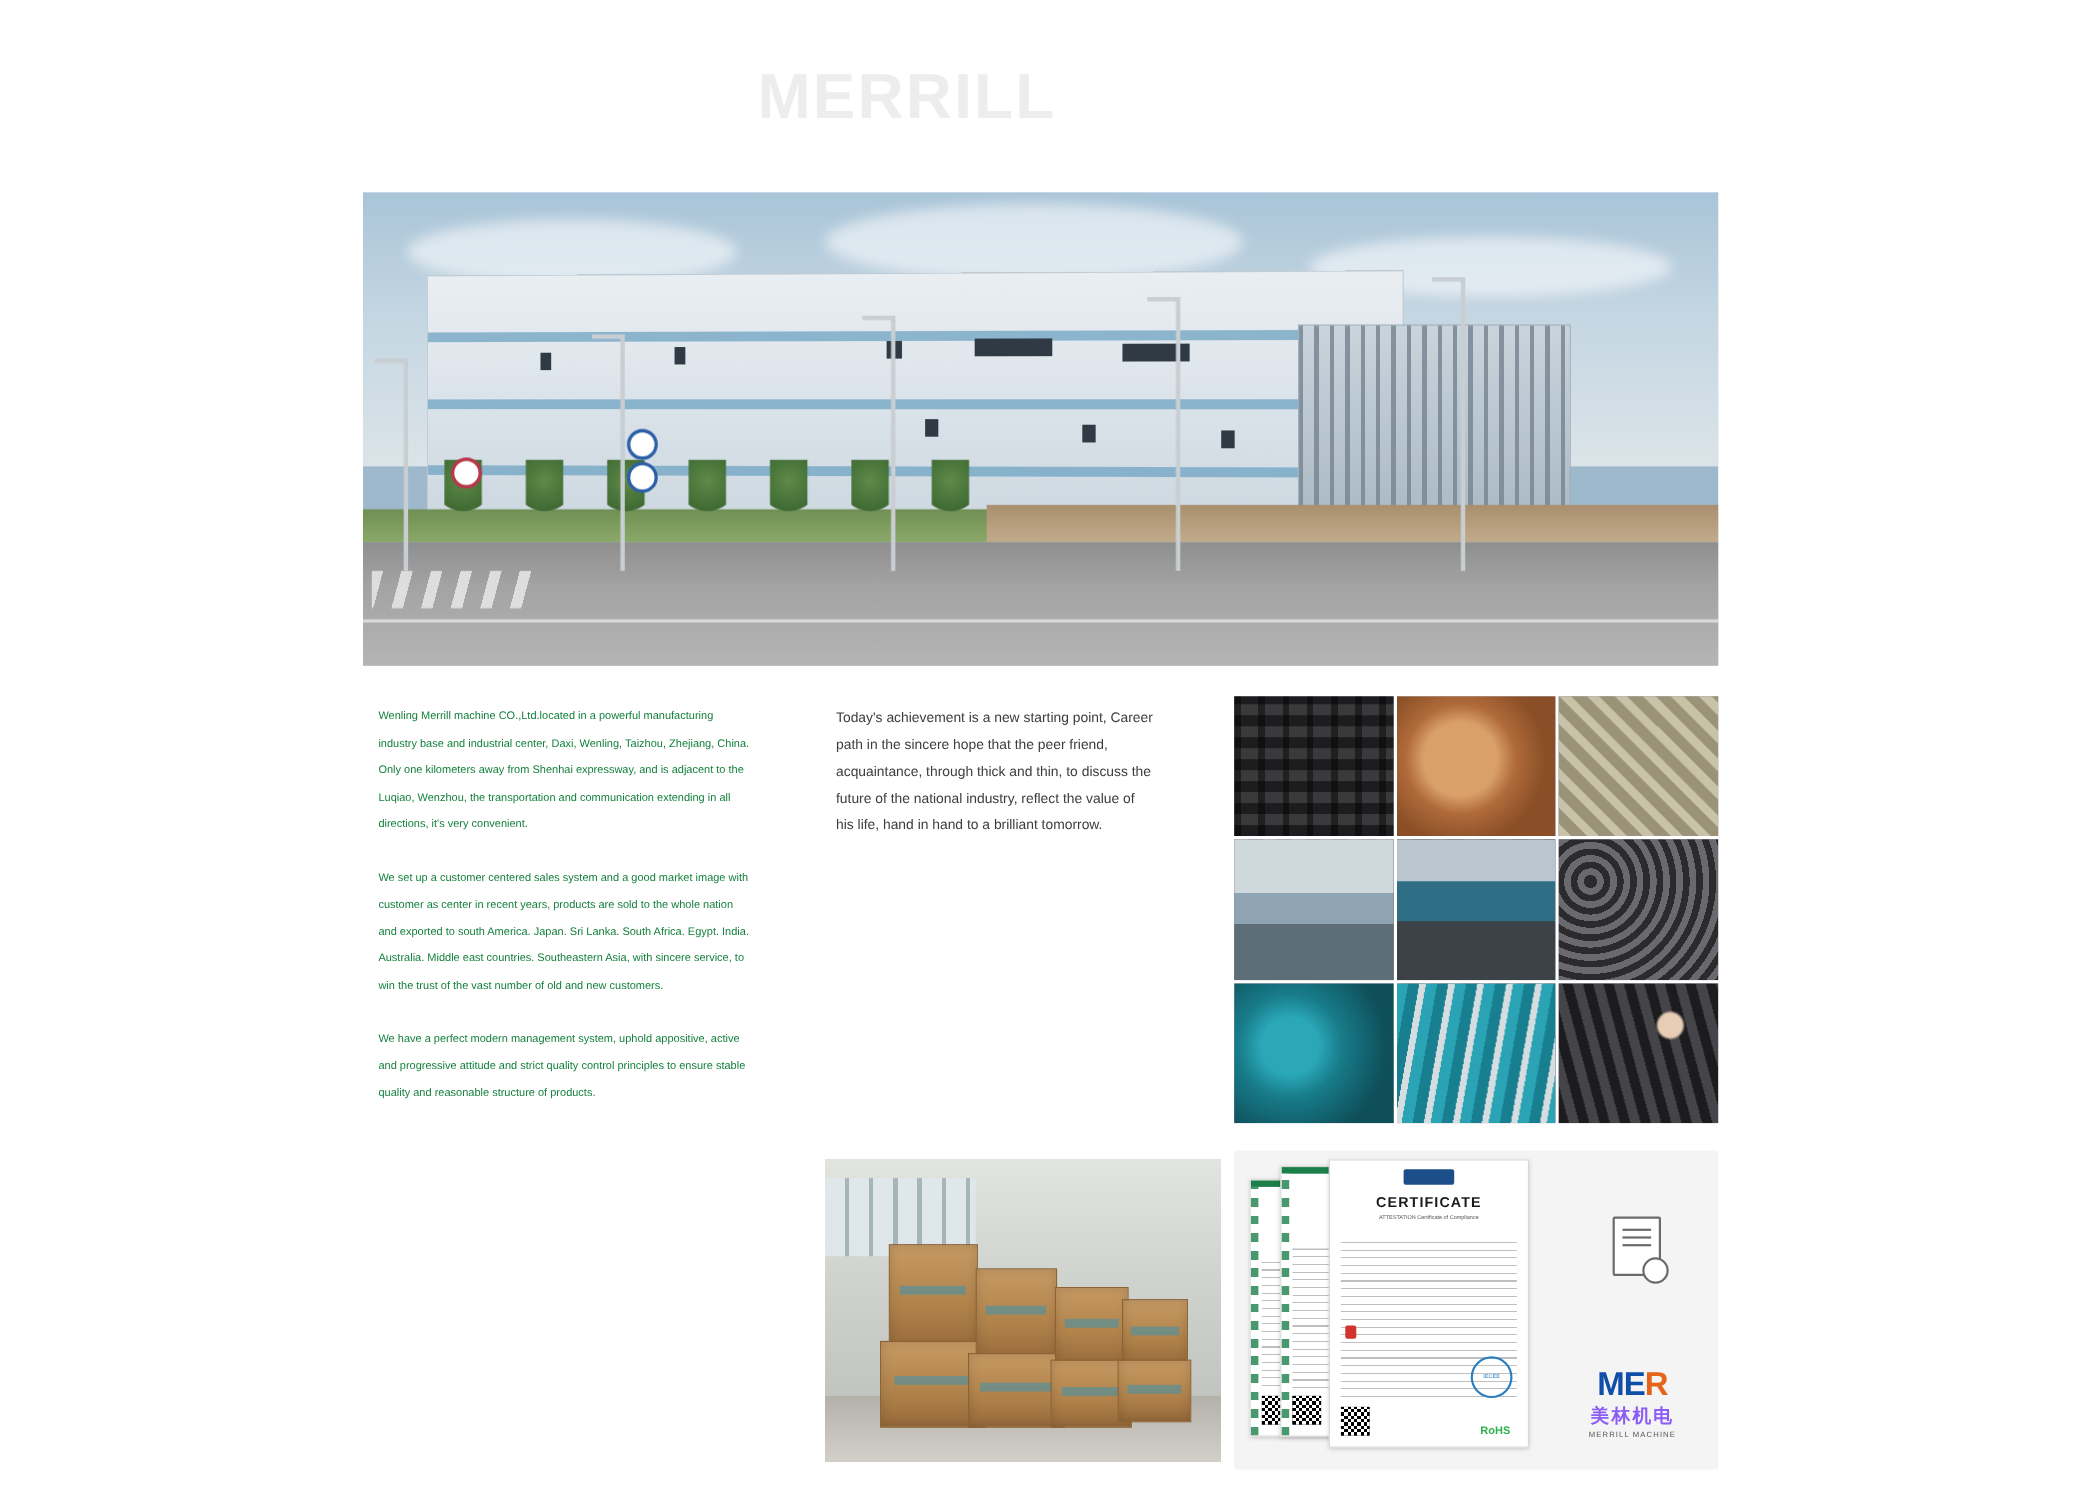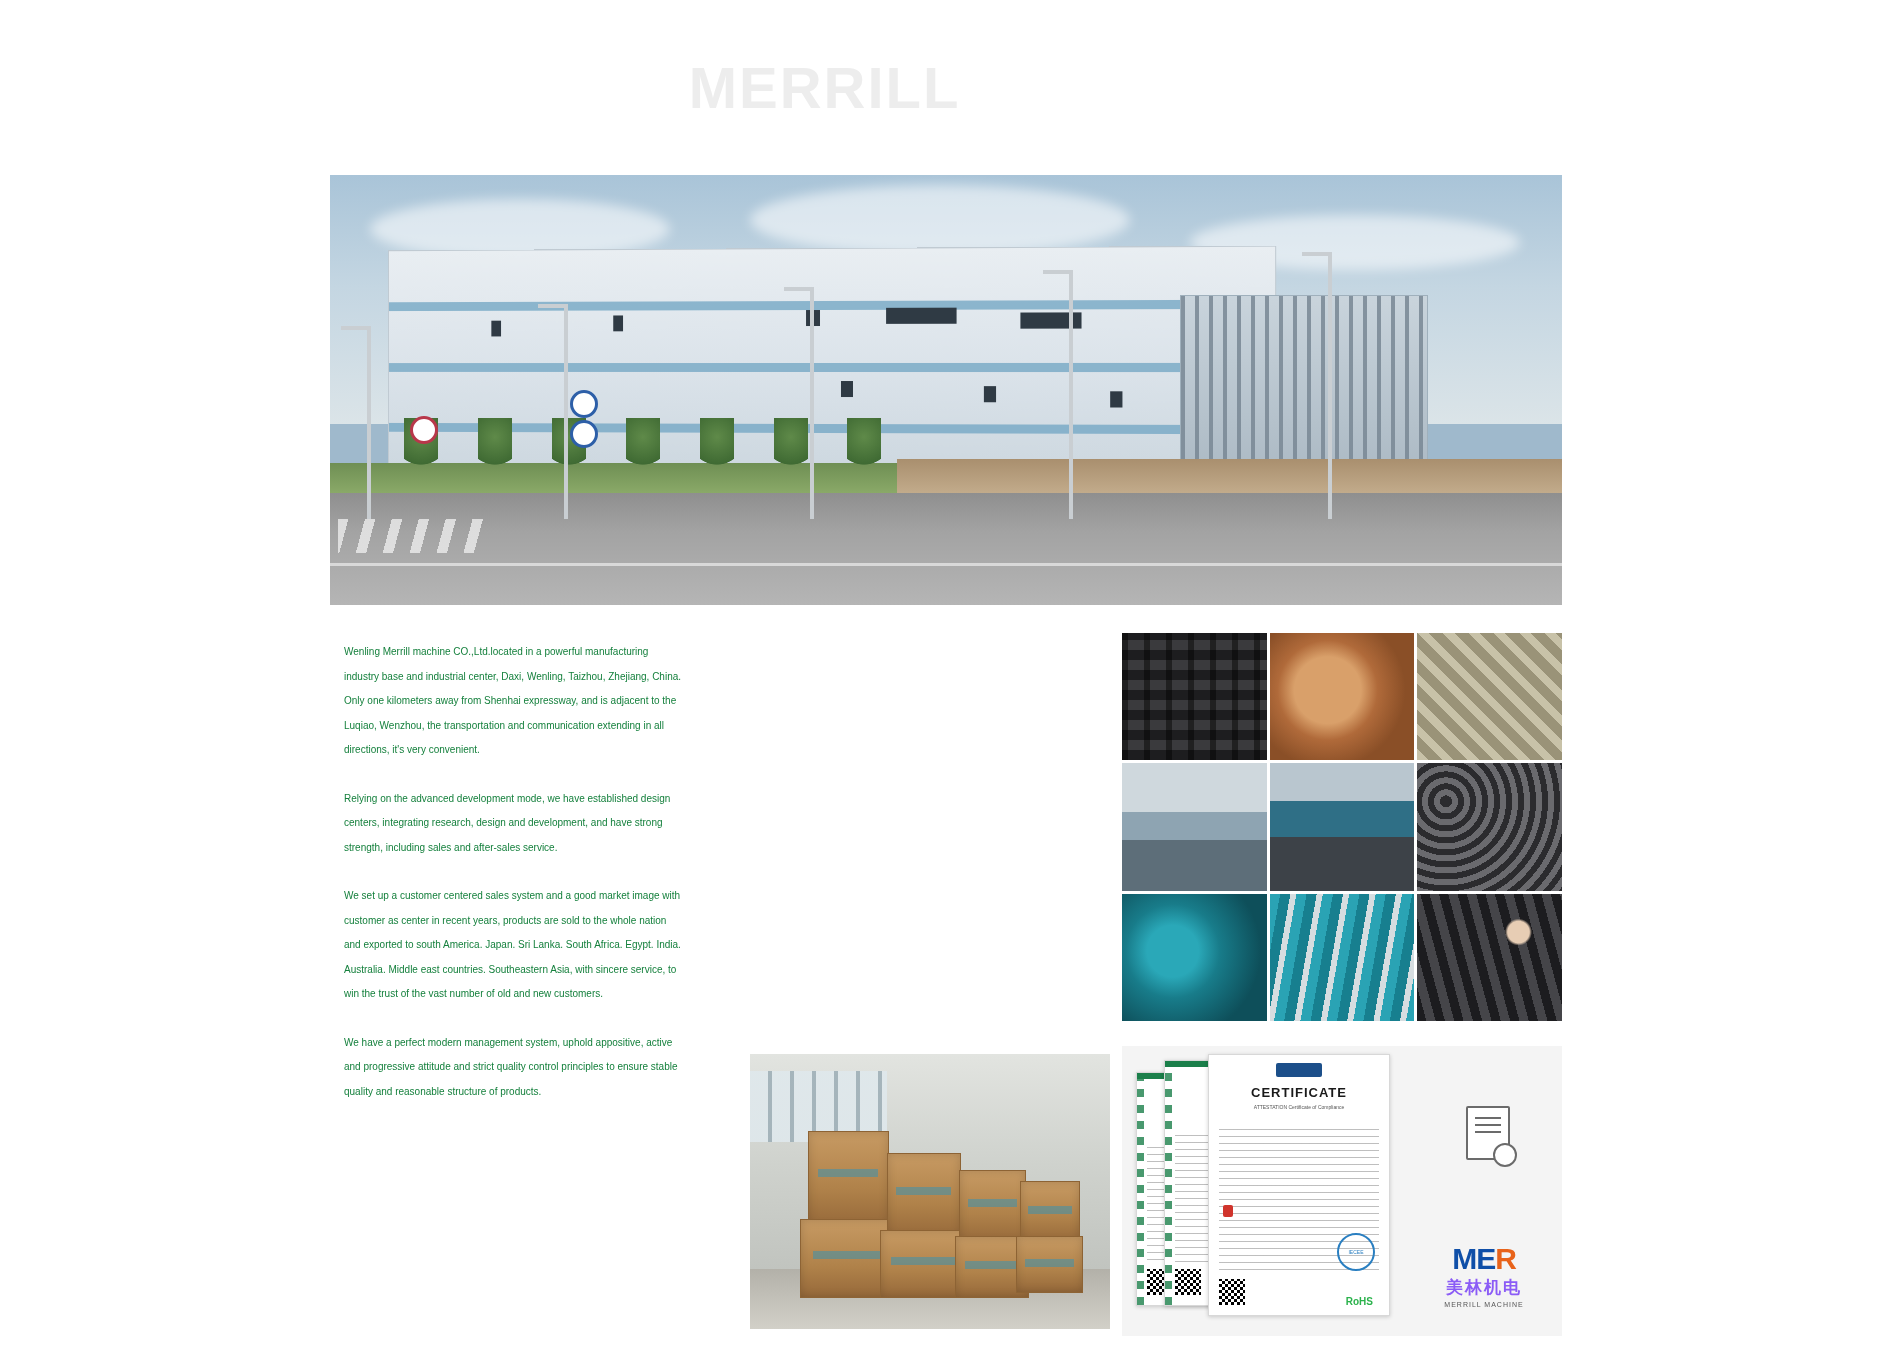--- a/index.html
+++ b/index.html
@@ -424,26 +424,26 @@
     <div class="pole" style="left:60%; top:22%; height:58%;"></div>
     <div class="pole" style="left:81%; top:18%; height:62%;"></div>
 
     <div class="sign" style="left:19.5%; top:50%;"></div>
     <div class="sign" style="left:19.5%; top:57%;"></div>
     <div class="sign red" style="left:6.5%; top:56%;"></div>
   </div>
 
   <div class="text-col">
     <p>Wenling Merrill machine CO.,Ltd.located in a powerful manufacturing industry base and industrial center, Daxi, Wenling, Taizhou, Zhejiang, China. Only one kilometers away from Shenhai expressway, and is adjacent to the Luqiao, Wenzhou, the transportation and communication extending in all directions, it's very convenient.</p>
-    <p>Relying on the advanced development mode, we have established design centers, integrating research, design and development, and have strong strength, including sales and after-sales service.</p>
     <p>We set up a customer centered sales system and a good market image with customer as center in recent years, products are sold to the whole nation and exported to south America. Japan. Sri Lanka. South Africa. Egypt. India. Australia. Middle east countries. Southeastern Asia, with sincere service, to win the trust of the vast number of old and new customers.</p>
     <p>We have a perfect modern management system, uphold appositive, active and progressive attitude and strict quality control principles to ensure stable quality and reasonable structure of products.</p>
   </div>
 
   <div class="text-col-2">
+    <p>Today's achievement is a new starting point, Career path in the sincere hope that the peer friend, acquaintance, through thick and thin, to discuss the future of the national industry, reflect the value of his life, hand in hand to a brilliant tomorrow.</p>
   </div>
 
   <div class="grid9">
     <div class="cell">
         <div class="tex tex-motors"></div>
       </div>
     <div class="cell">
         <div class="tex tex-coil"></div>
       </div>
     <div class="cell">

